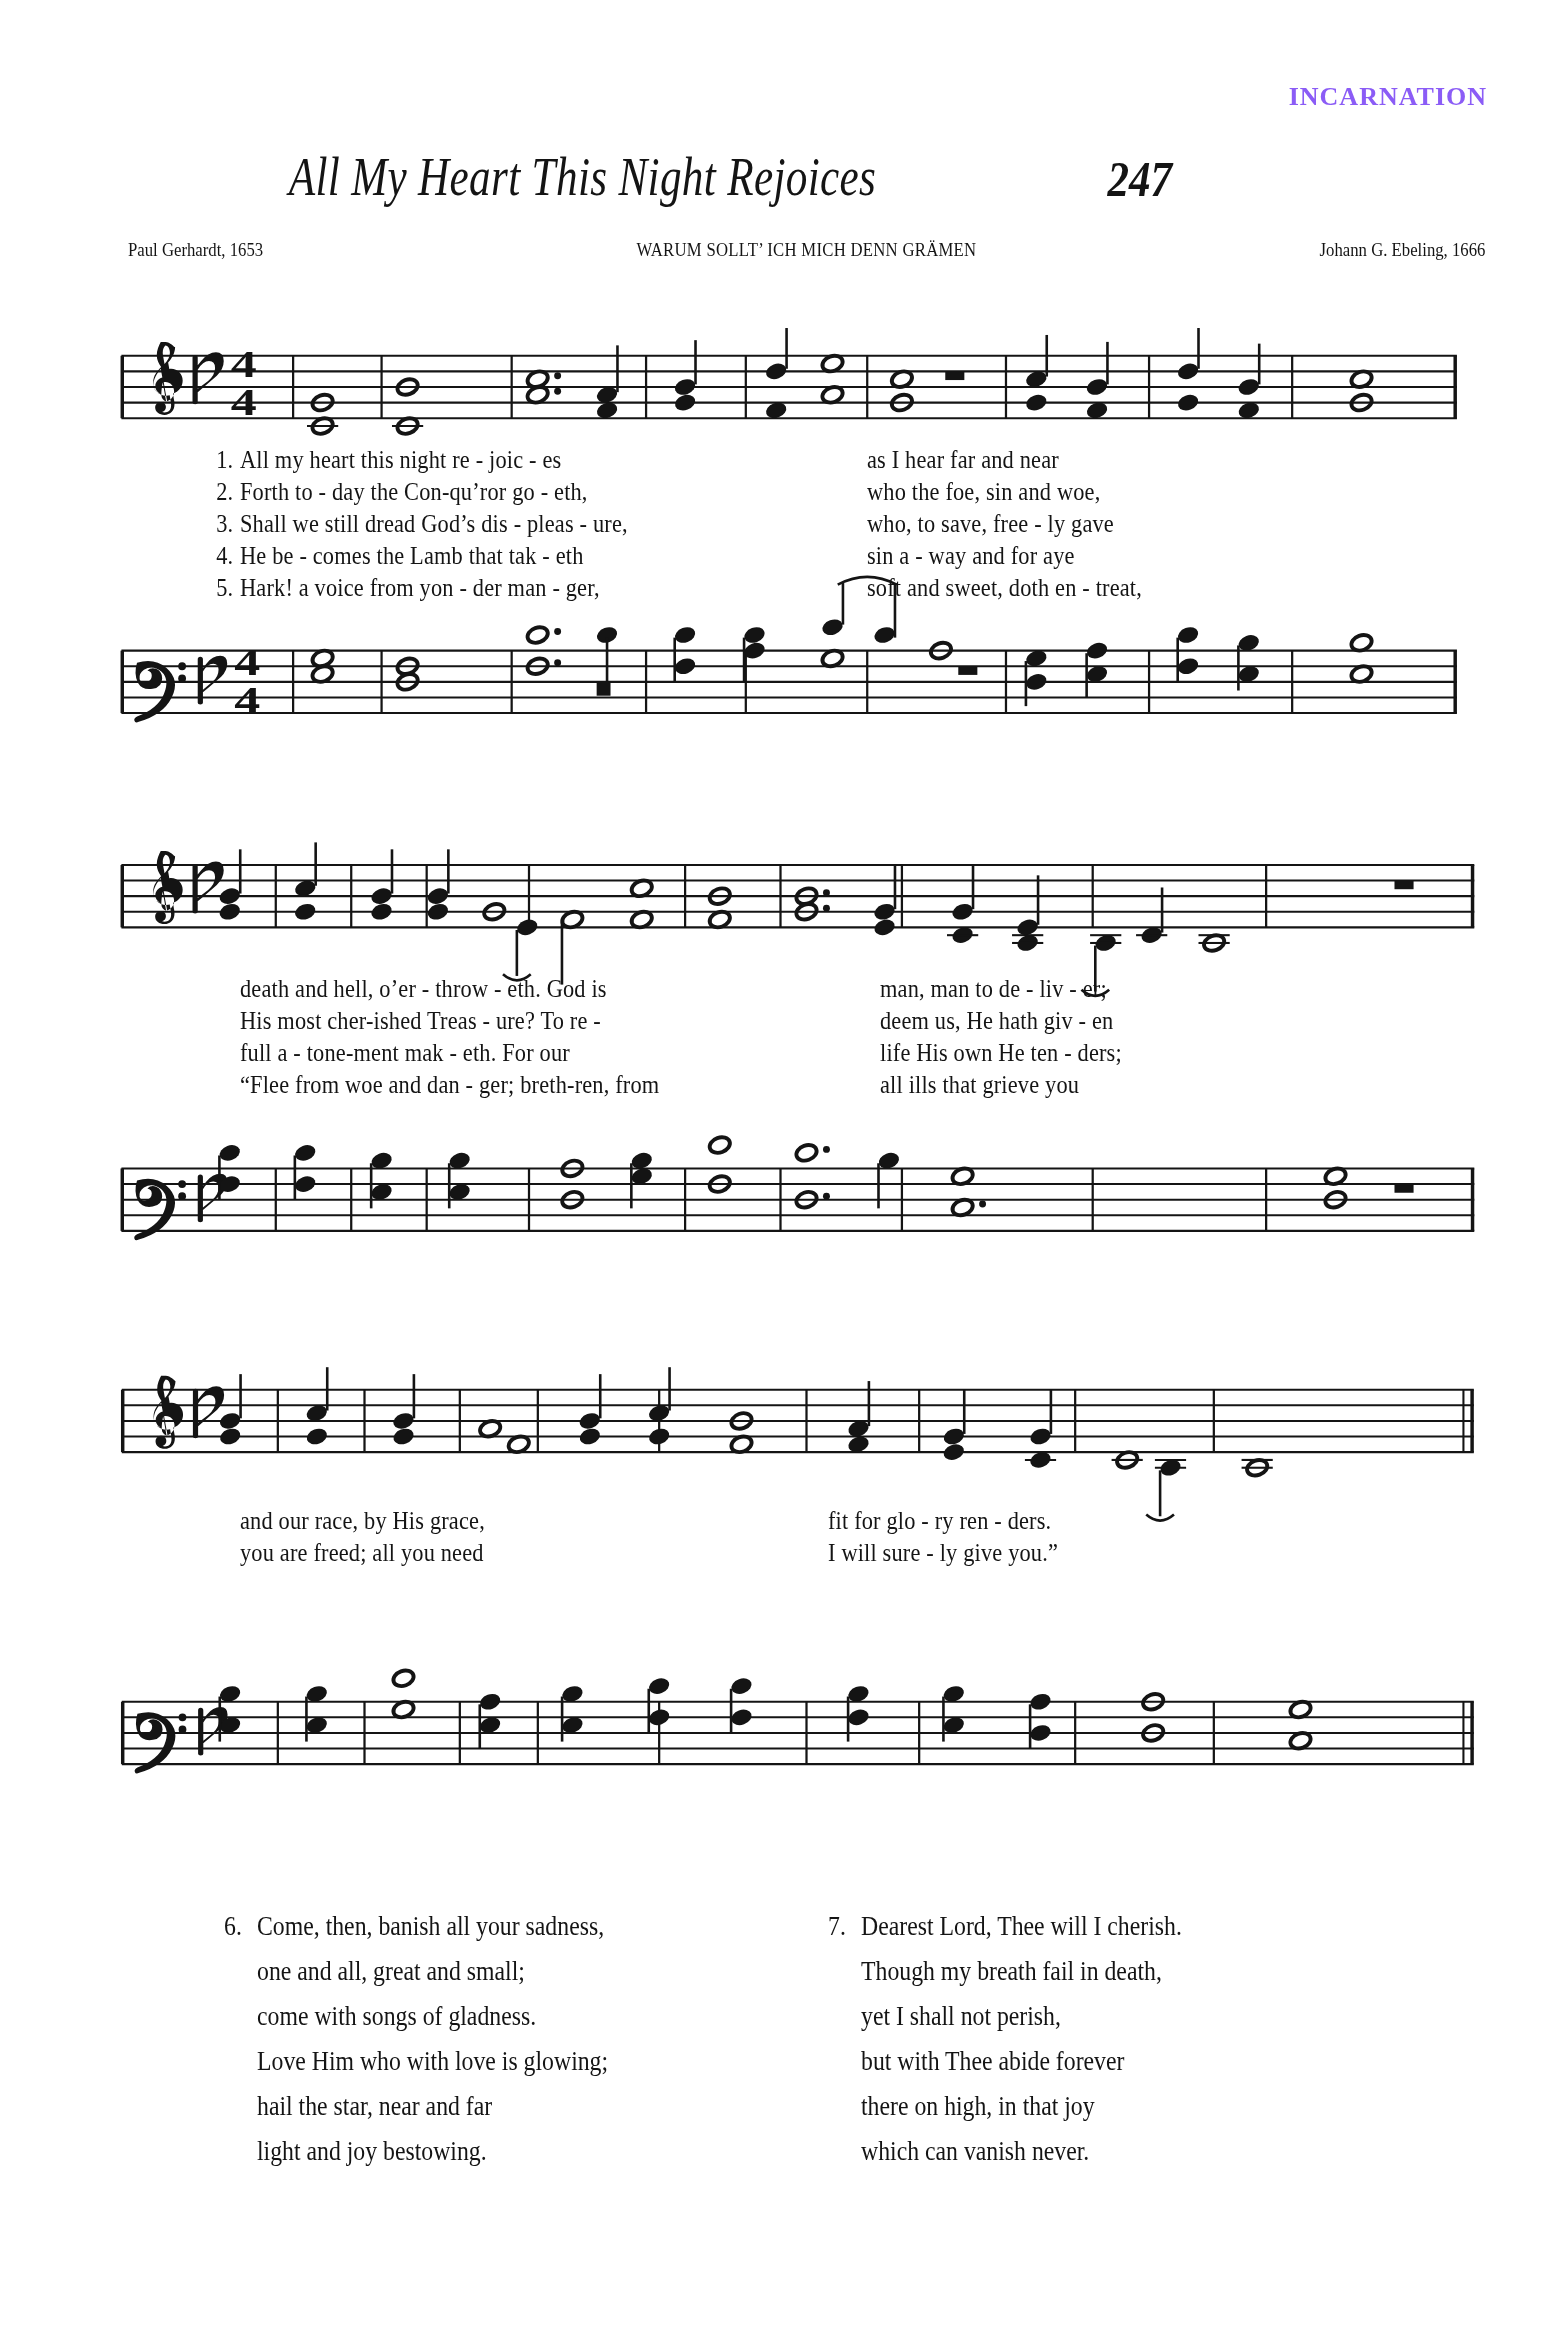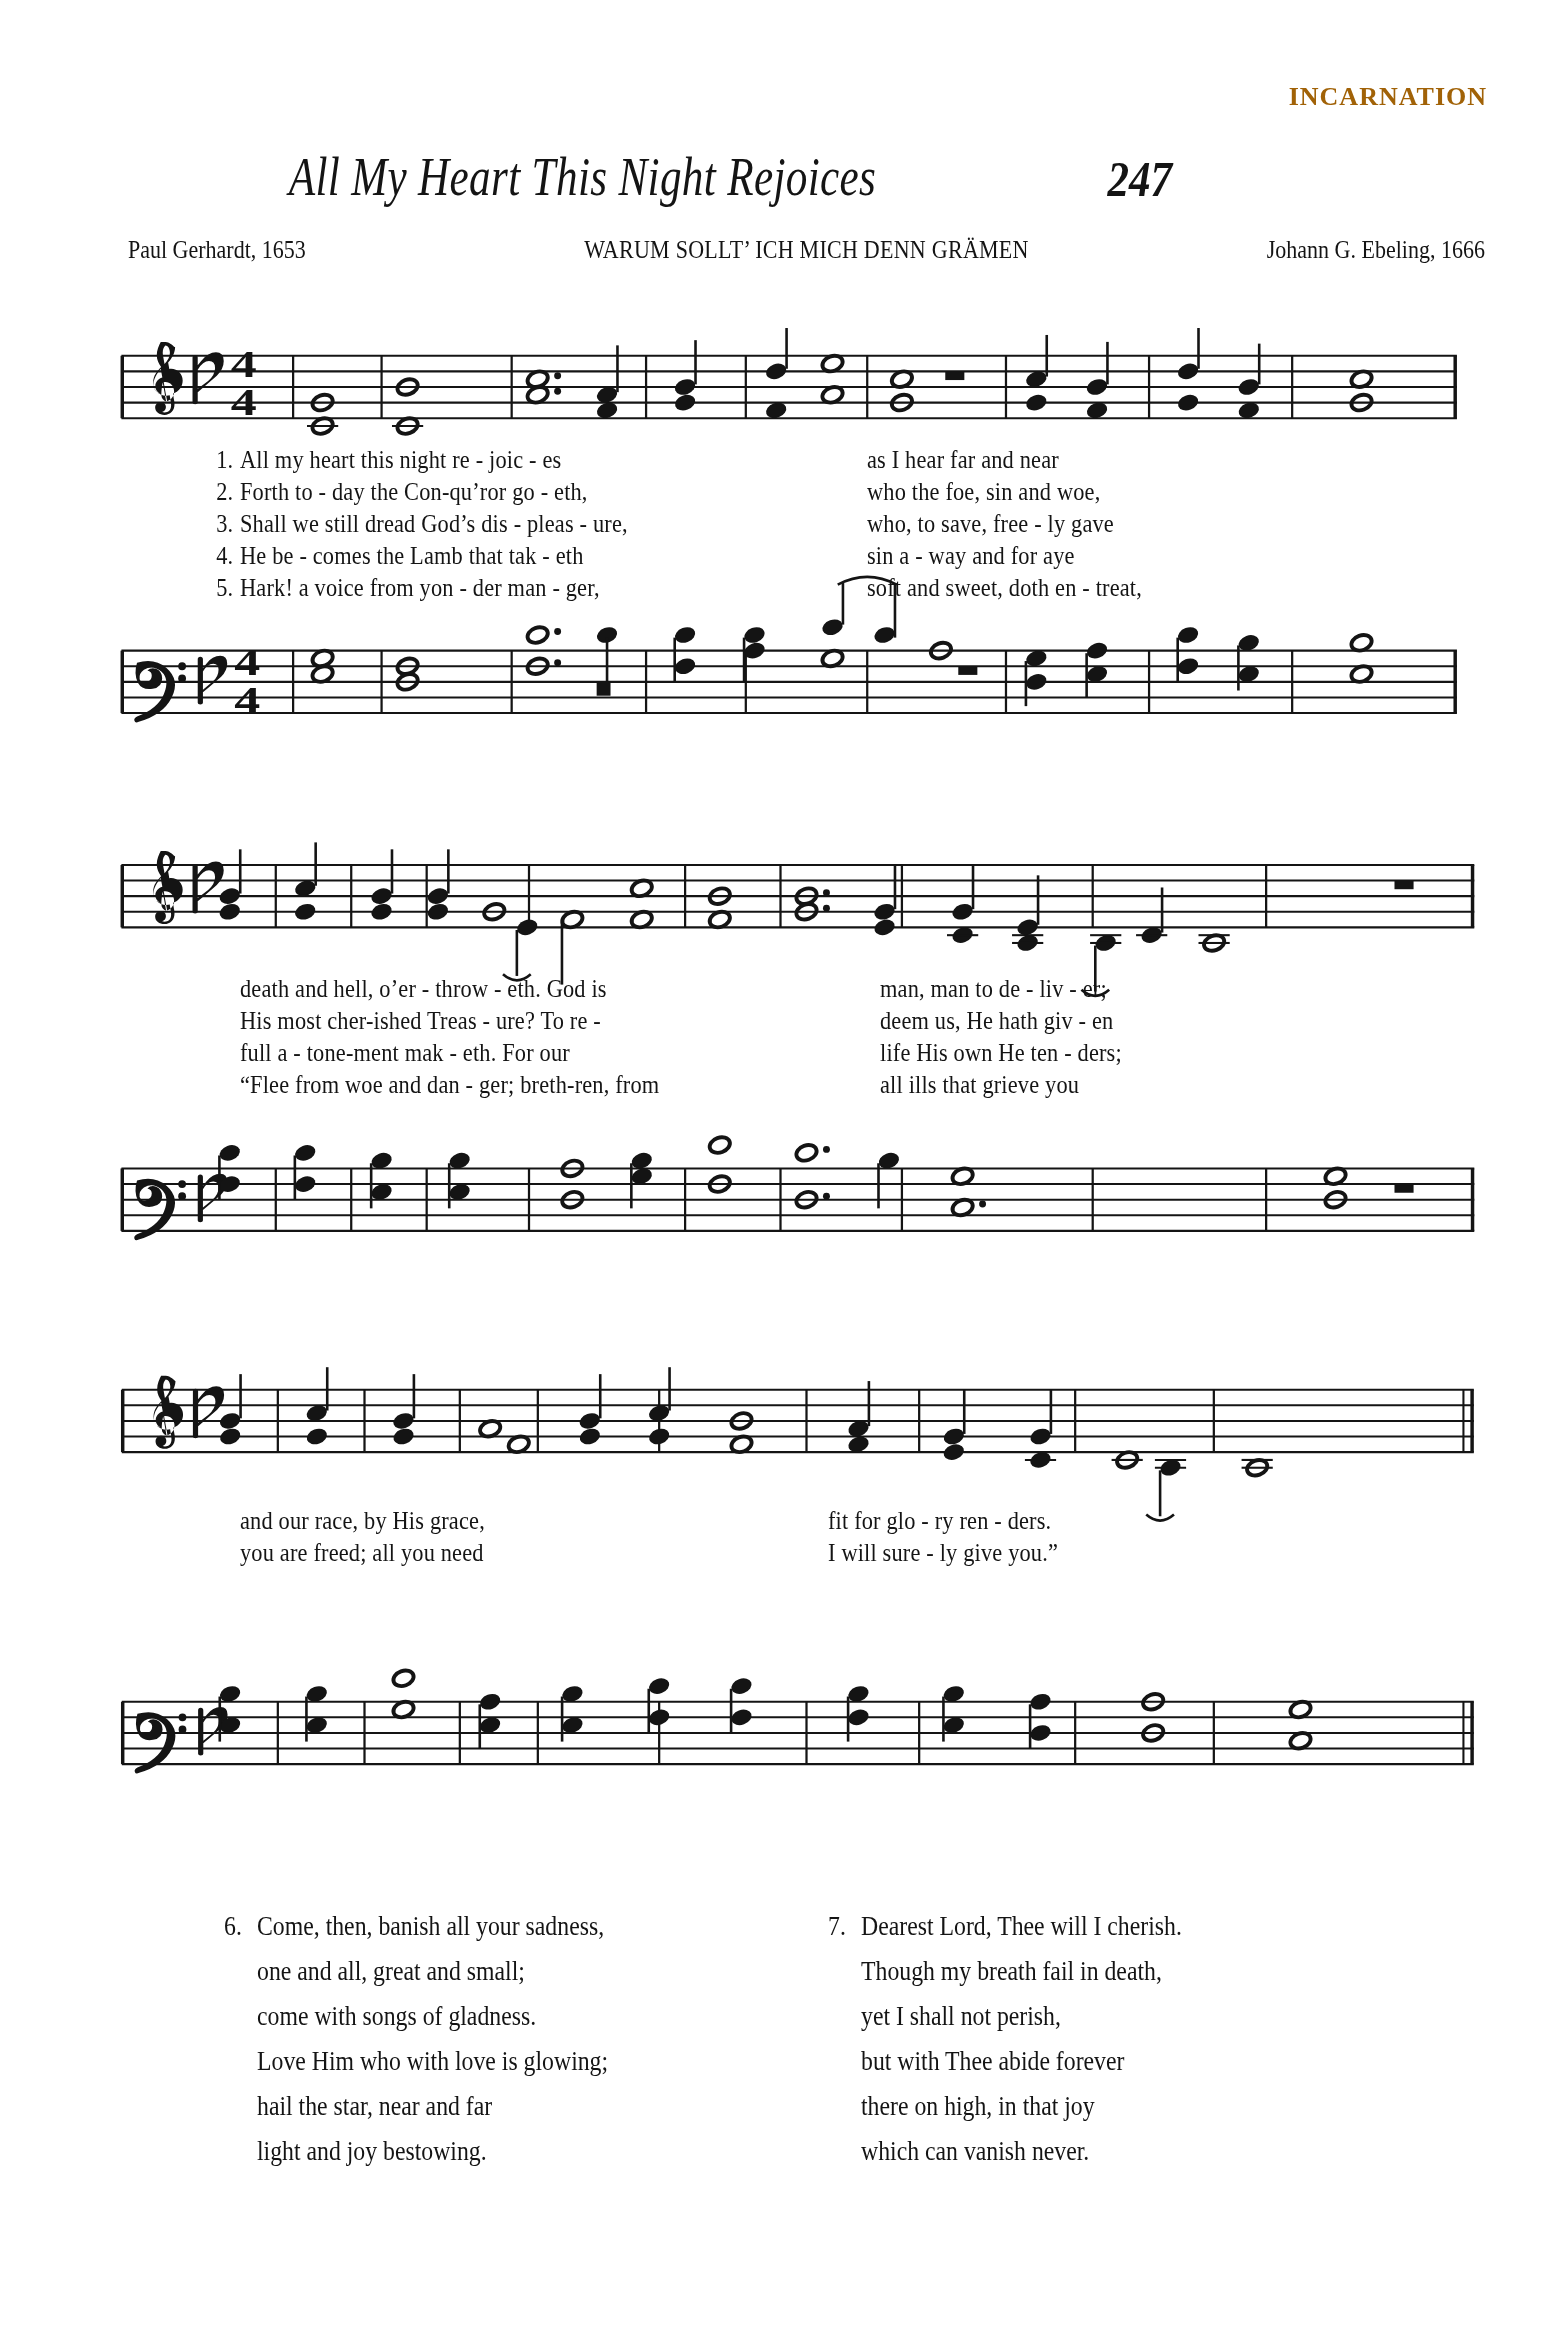--- a/index.html
+++ b/index.html
@@ -24,21 +24,21 @@
 
   
   .section-header {
     position: absolute;
     top: 82px;
     right: 74px;
     font-size: 26px;
     letter-spacing: 1px;
     font-weight: 700;
     font-family: "Liberation Serif", "DejaVu Serif", serif;
-    color: #a16207;
+    color: #8b5cf6;
   }
 
   .title-row {
     position: absolute;
     top: 146px;
     left: 0;
     width: 1248px;
     height: 78px;
     font-style: italic;
   }
@@ -71,21 +71,21 @@
     font-family: "Liberation Serif", "DejaVu Serif", serif;
   }
 
   
   .attrib {
     position: absolute;
     left: 128px;
     right: 76px;
     top: 236px;
     height: 64px;
-    font-size: 25px;
+    font-size: 19px;
     line-height: 28px;
   }
   .attrib-line {
     position: relative;
     height: 29.5px;
   }
   .attrib .left {
     position: absolute;
     left: 0;
     top: 0;

